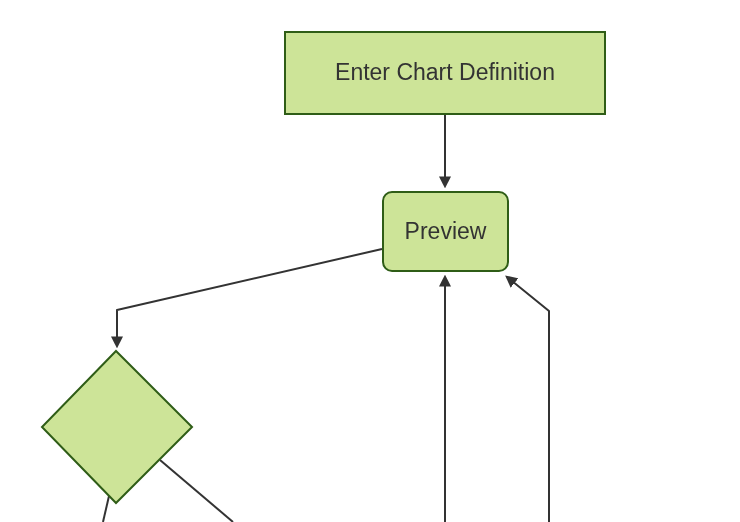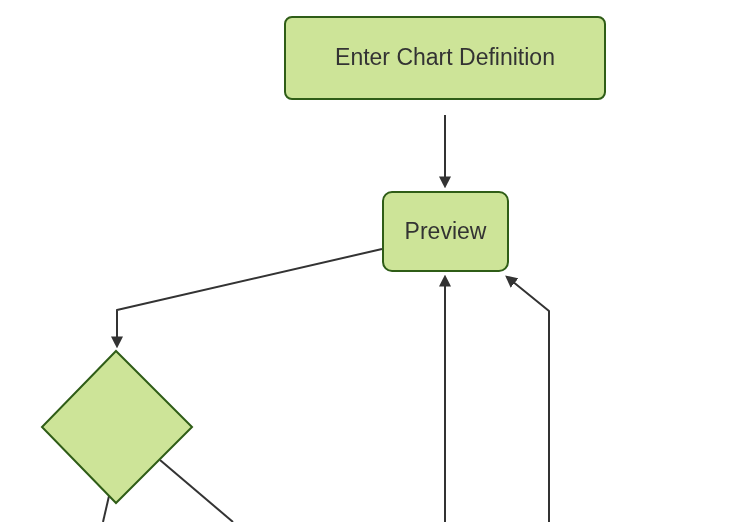--- a/index.html
+++ b/index.html
@@ -41,24 +41,24 @@
     display: flex;
     align-items: center;
     justify-content: center;
     color: #333333;
     font-size: 23px;
     line-height: 1.2;
     white-space: nowrap;
   }
   .node-rect {
     left: 284px;
-    top: 16px;
+    top: 31px;
     width: 322px;
     height: 84px;
-    border-radius: 8px;
+    border-radius: 0;
   }
   .node-rounded {
     left: 382px;
     top: 191px;
     width: 127px;
     height: 81px;
     border-radius: 10px;
   }
   .diamond-label {
     position: absolute;

